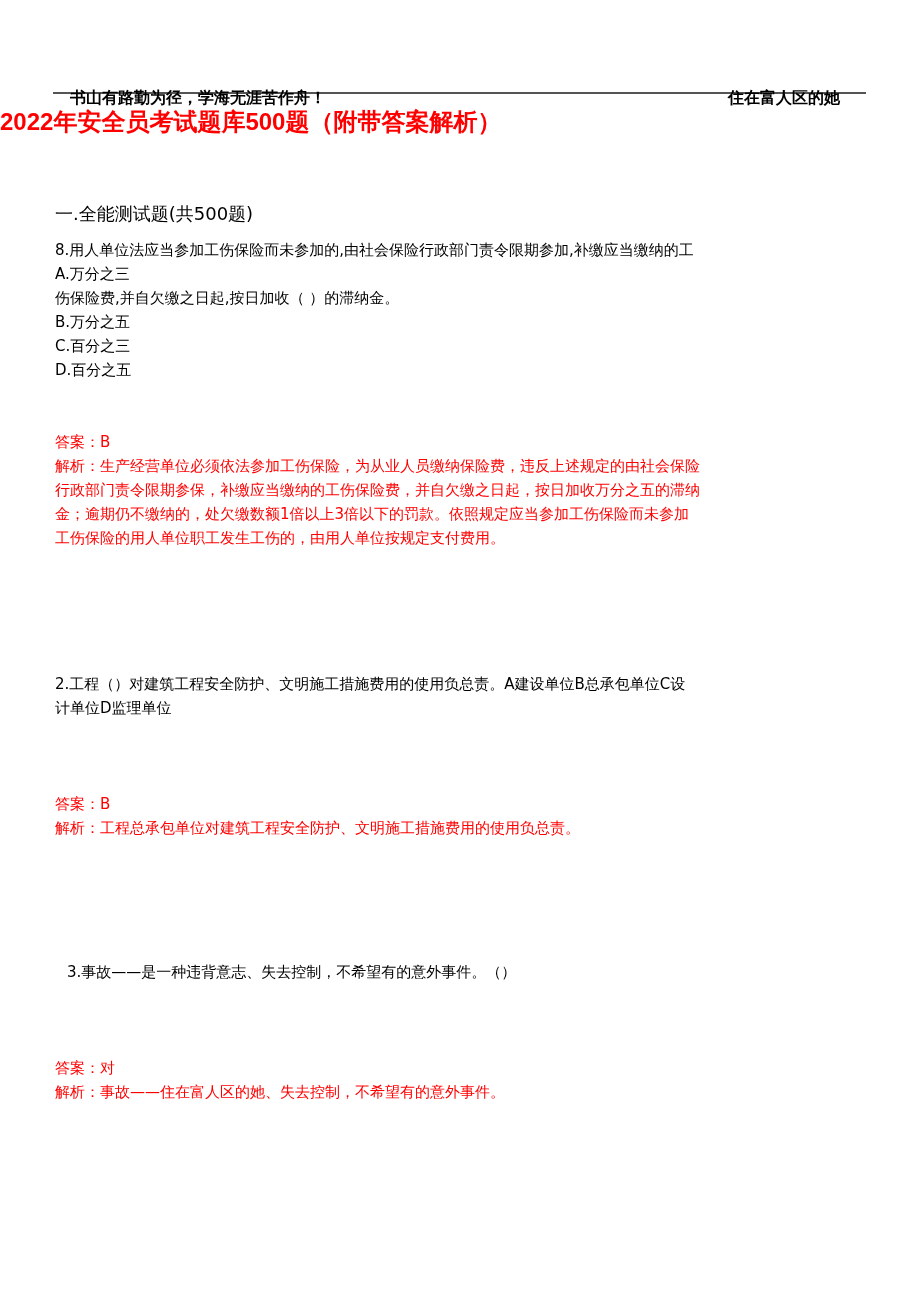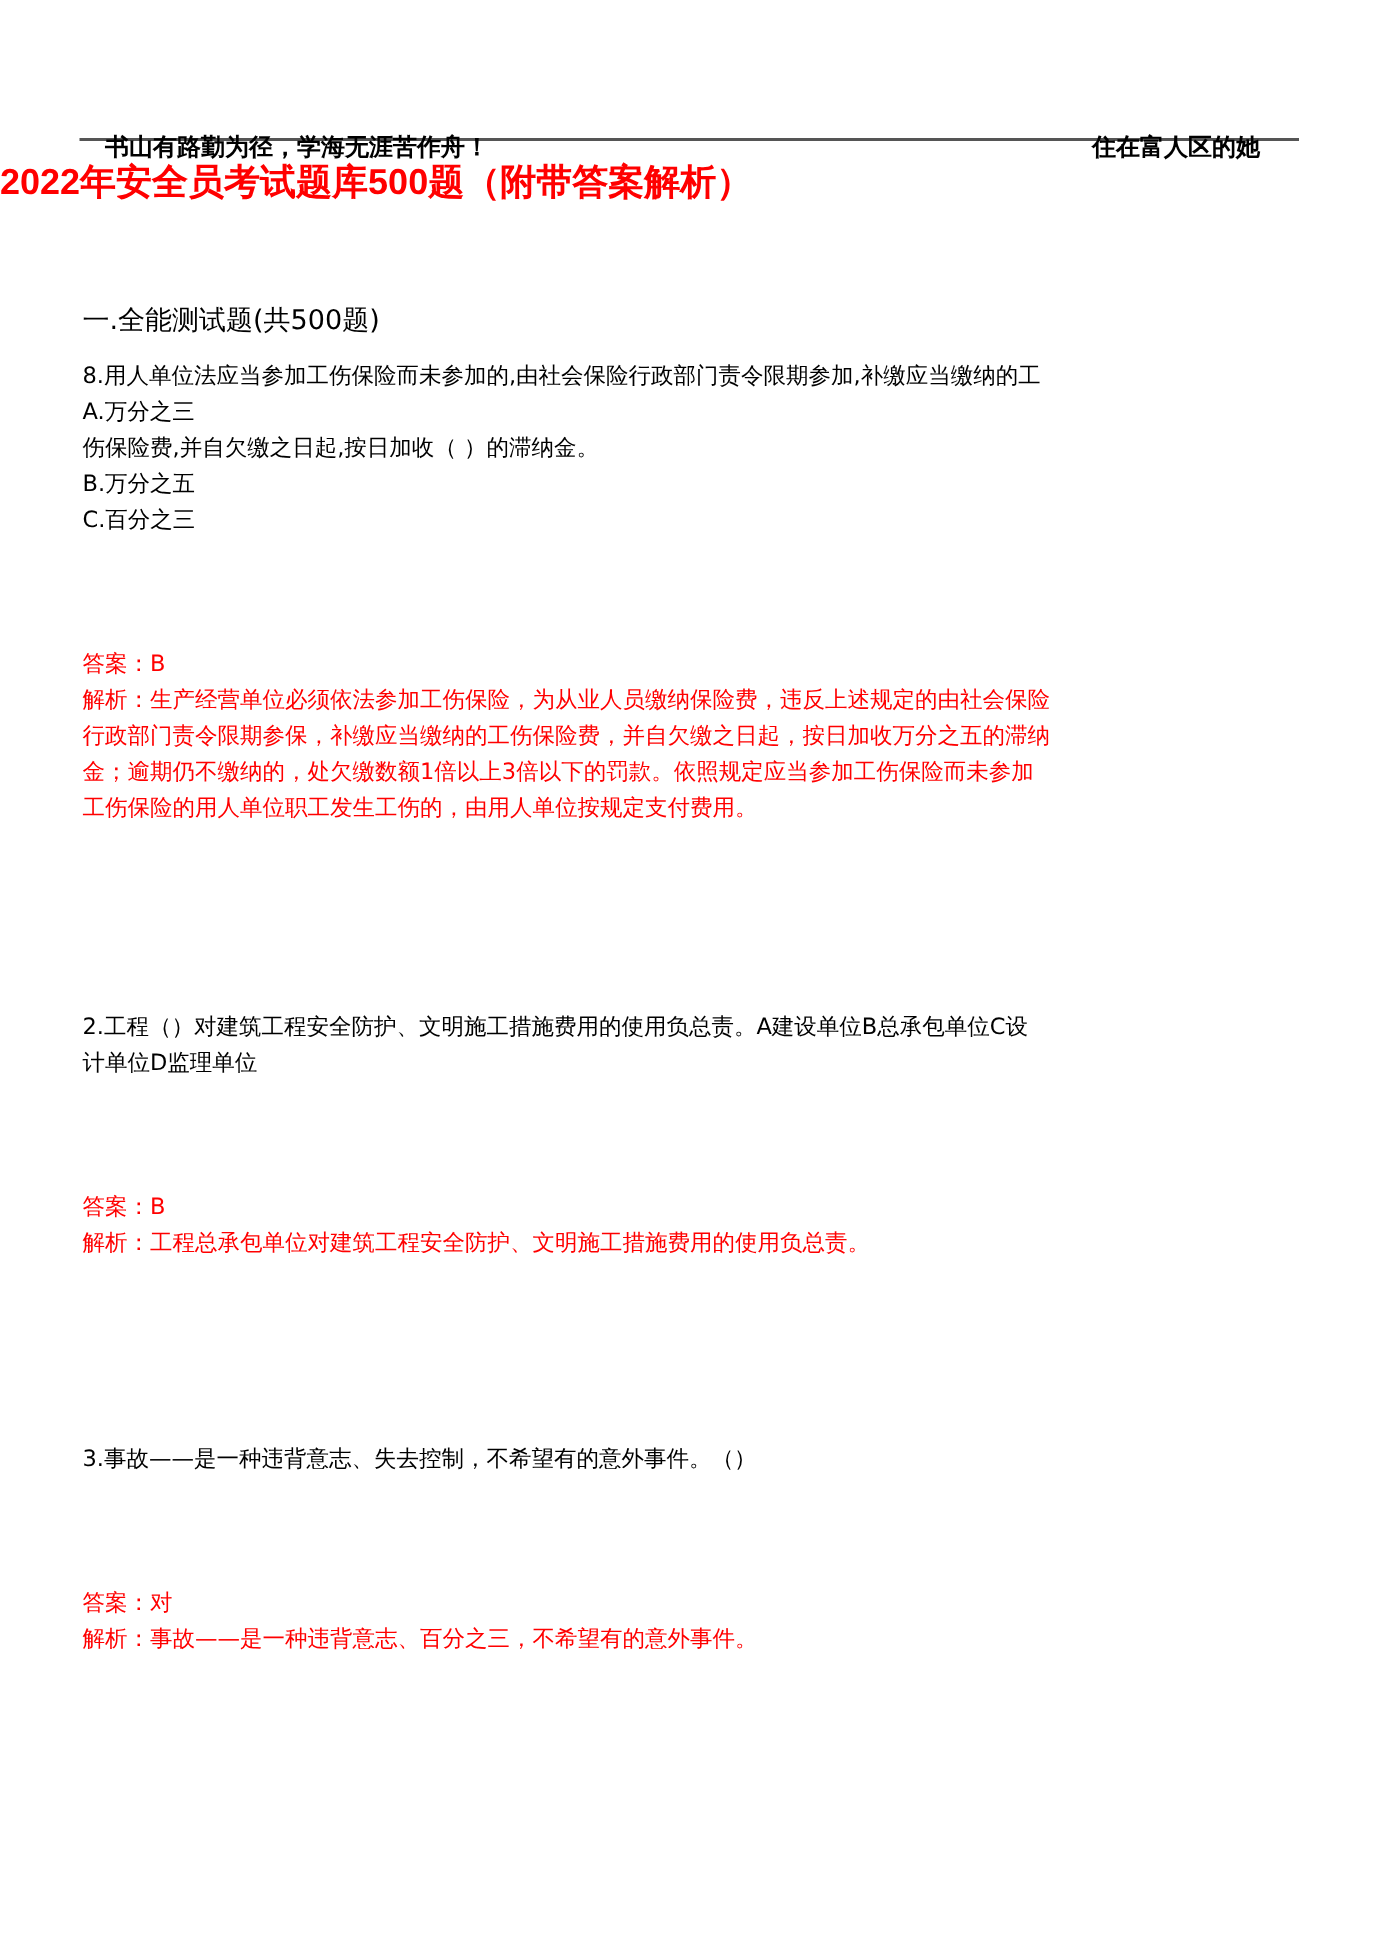--- a/index.html
+++ b/index.html
@@ -83,37 +83,38 @@
 <div class="doc-title">2022年安全员考试题库500题（附带答案解析）</div>
 
 <div class="section-heading">一.全能测试题(共500题)</div>
 
 <div class="block" style="top:238px;">
   <span class="line">8.用人单位法应当参加工伤保险而未参加的,由社会保险行政部门责令限期参加,补缴应当缴纳的工</span>
   <span class="line">A.万分之三</span>
   <span class="line">伤保险费,并自欠缴之日起,按日加收（ ）的滞纳金。</span>
   <span class="line">B.万分之五</span>
   <span class="line">C.百分之三</span>
+  <span class="line">D.百分之五</span>
 </div>
 <div class="block red" style="top:430px;">
   <span class="line">答案：B</span>
   <span class="line">解析：生产经营单位必须依法参加工伤保险，为从业人员缴纳保险费，违反上述规定的由社会保险</span>
   <span class="line">行政部门责令限期参保，补缴应当缴纳的工伤保险费，并自欠缴之日起，按日加收万分之五的滞纳</span>
   <span class="line">金；逾期仍不缴纳的，处欠缴数额1倍以上3倍以下的罚款。依照规定应当参加工伤保险而未参加</span>
   <span class="line">工伤保险的用人单位职工发生工伤的，由用人单位按规定支付费用。</span>
 </div>
 
 <div class="block" style="top:672px;">
   <span class="line">2.工程（）对建筑工程安全防护、文明施工措施费用的使用负总责。A建设单位B总承包单位C设</span>
   <span class="line">计单位D监理单位</span>
 </div>
 <div class="block red" style="top:792px;">
   <span class="line">答案：B</span>
   <span class="line">解析：工程总承包单位对建筑工程安全防护、文明施工措施费用的使用负总责。</span>
 </div>
 
-<div class="block" style="top:960px;">
+<div class="block" style="top:960px;margin-left:12px;">
   <span class="line">3.事故——是一种违背意志、失去控制，不希望有的意外事件。（）</span>
 </div>
 <div class="block red" style="top:1056px;">
   <span class="line">答案：对</span>
-  <span class="line">解析：事故——是一种违背意志、百分之三，不希望有的意外事件。</span>
+  <span class="line">解析：事故——住在富人区的她、失去控制，不希望有的意外事件。</span>
 </div>
 
 </body></html>

